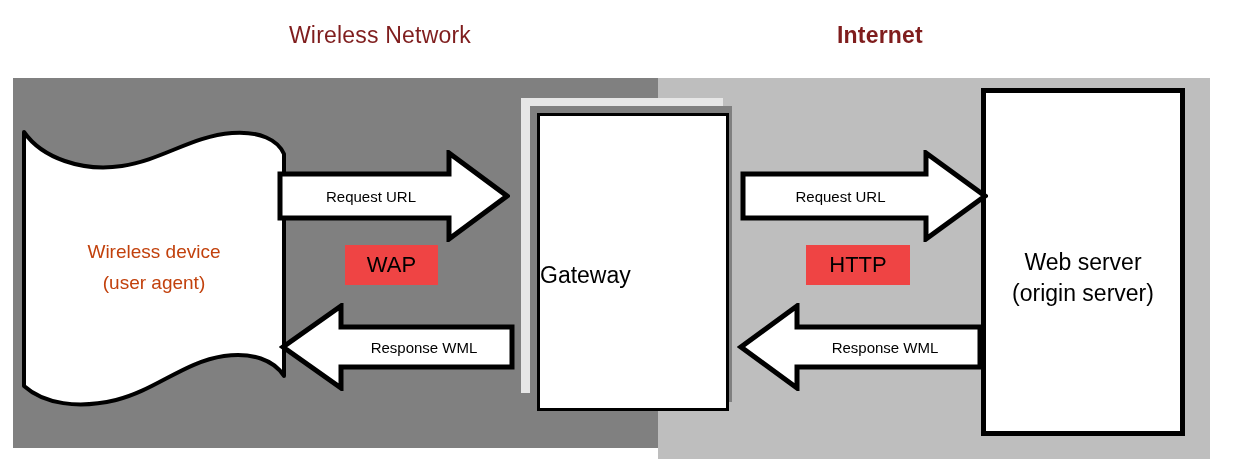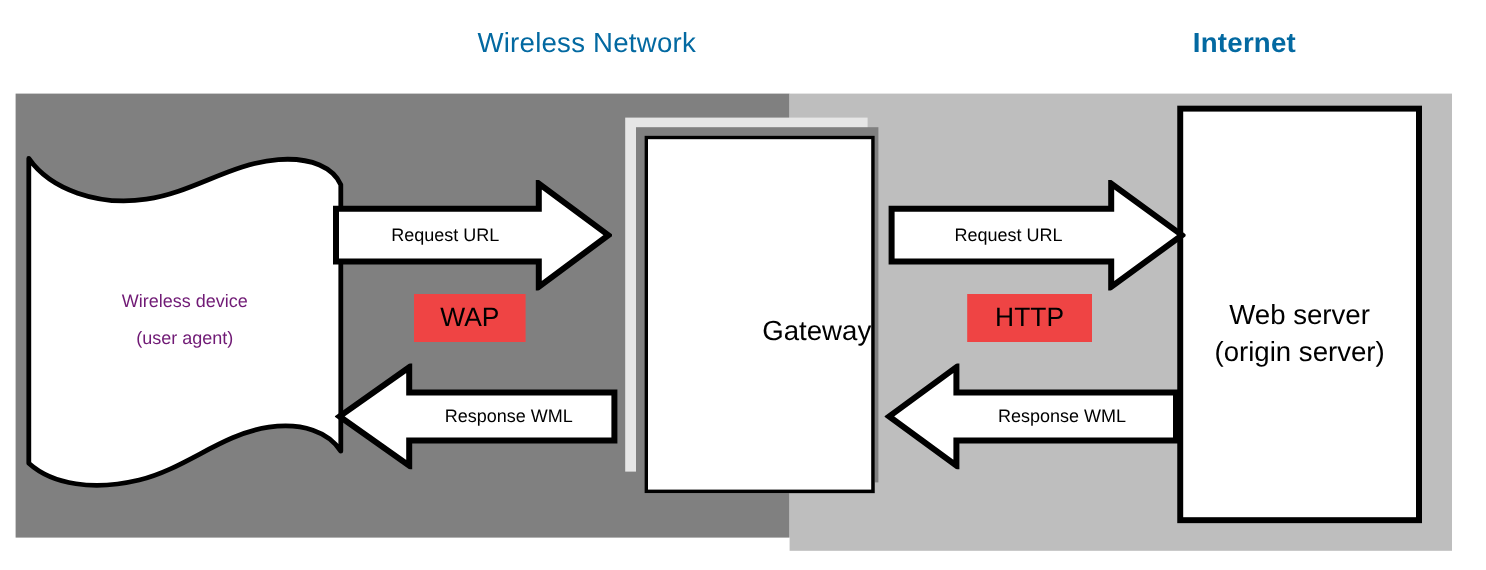--- a/index.html
+++ b/index.html
@@ -12,23 +12,23 @@
   #stage {
     position:relative;
     width:1238px; height:475px;
     background:#ffffff;
   }
 
   
   .zone-title {
     position:absolute;
     font-size:23px;
-    color:#0369a1;
+    color:#7f1d1d;
     white-space:nowrap;
-    text-align:right;
+    text-align:center;
     letter-spacing:0.2px;
   }
   #title-wireless { left:180px; top:22px; width:400px; }
   #title-internet { left:680px; top:22px; width:400px;font-weight:bold; }
 
   
   .panel { position:absolute; }
   #panel-wireless {
     left:13px; top:78px; width:645px; height:370px;
     background:#808080;
@@ -41,21 +41,21 @@
   
   #wireless-device {
     position:absolute;
     left:20px; top:128px; width:268px; height:284px;
   }
   #wireless-device svg { display:block; width:268px; height:284px; }
   #wireless-device .wd-label {
     position:absolute;
     left:0; top:108px; width:268px;
     text-align:center;
-    font-size:15px; line-height:31px; color:#701a75;
+    font-size:19px; line-height:31px; color:#c2410c;
   }
 
   
   #gateway-stack { position:absolute; left:521px; top:98px; }
   #gateway-back-light {
     position:absolute; left:0px; top:0px;
     width:202px; height:295px;
     background:#e6e6e6;
   }
   #gateway-back-dark {
@@ -64,21 +64,21 @@
     background:#808080;
   }
   #gateway-box {
     position:absolute; left:16px; top:15px;
     width:192px; height:298px;
     background:#ffffff;
     border:3px solid #000000;
   }
   #gateway-box .gw-label {
     position:absolute; left:0; right:0; top:146px;
-    text-align:right; font-size:23px; color:#000;
+    text-align:left; font-size:23px; color:#000;
   }
 
   
   #web-server {
     position:absolute;
     left:981px; top:88px; width:204px; height:348px;
     background:#ffffff;
     border:5px solid #000000;
   }
   #web-server .ws-label {

